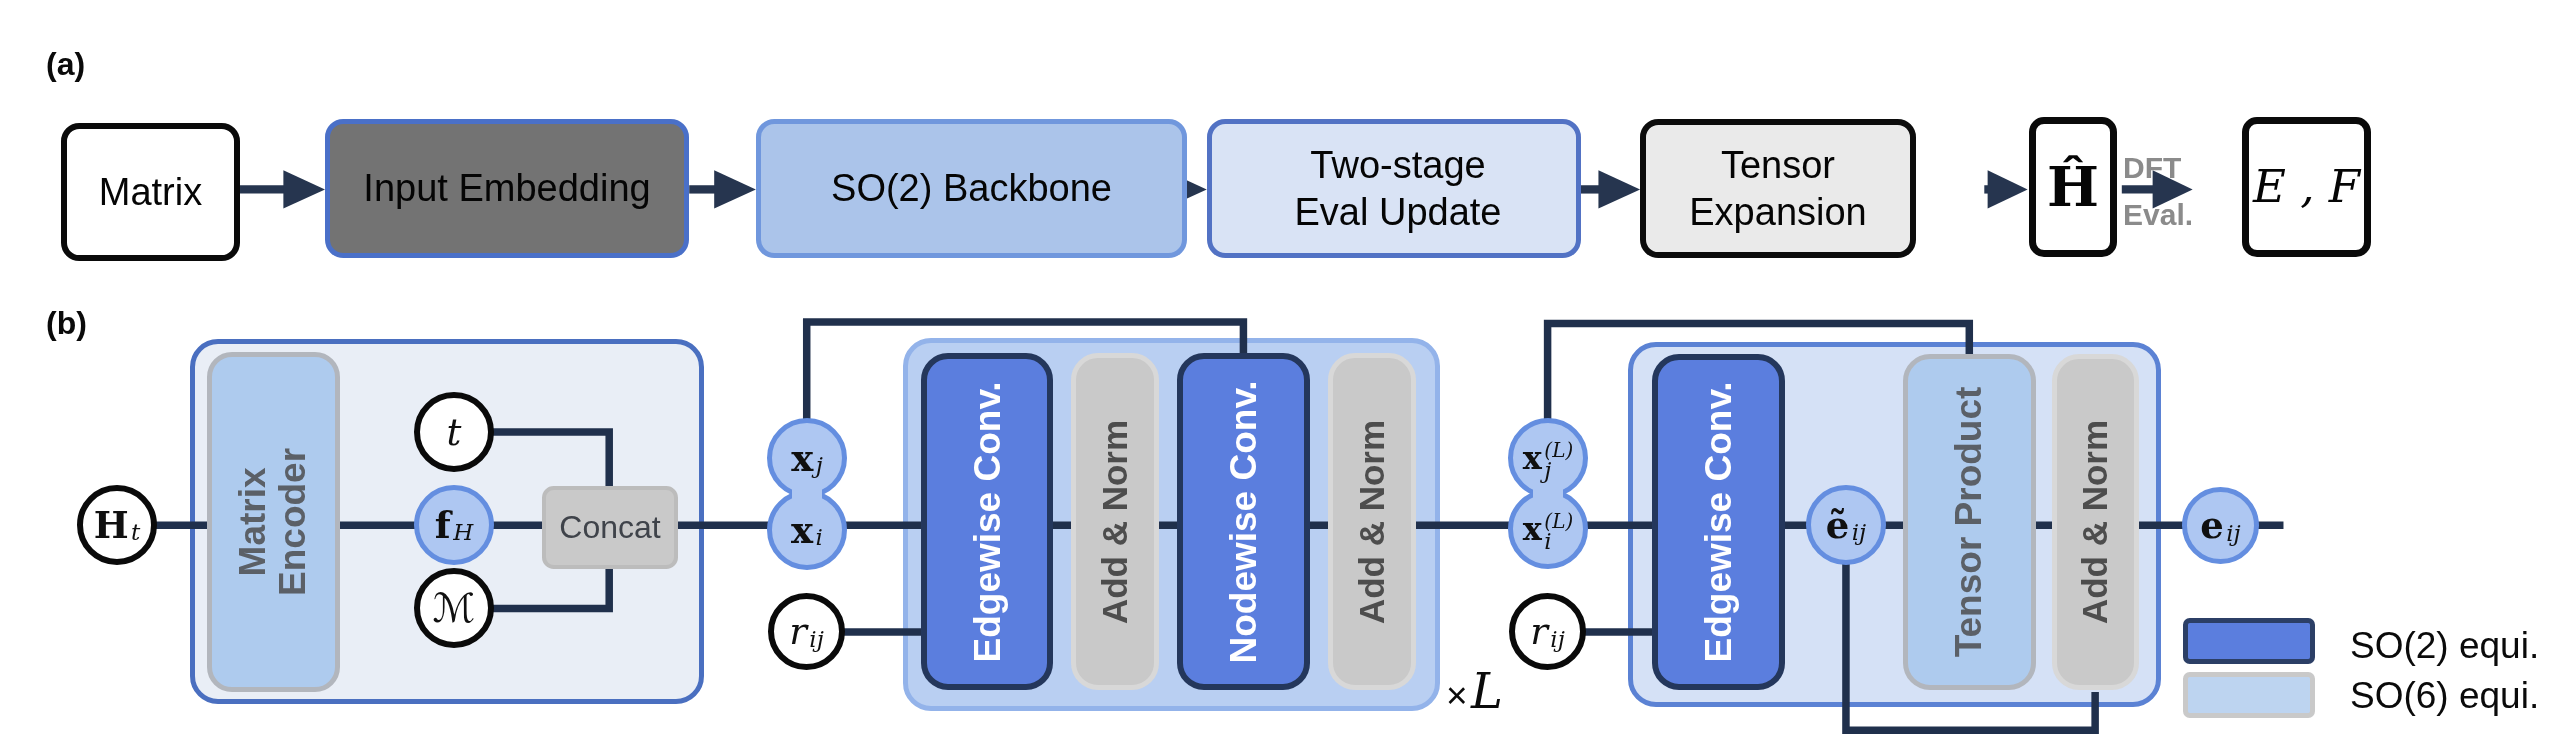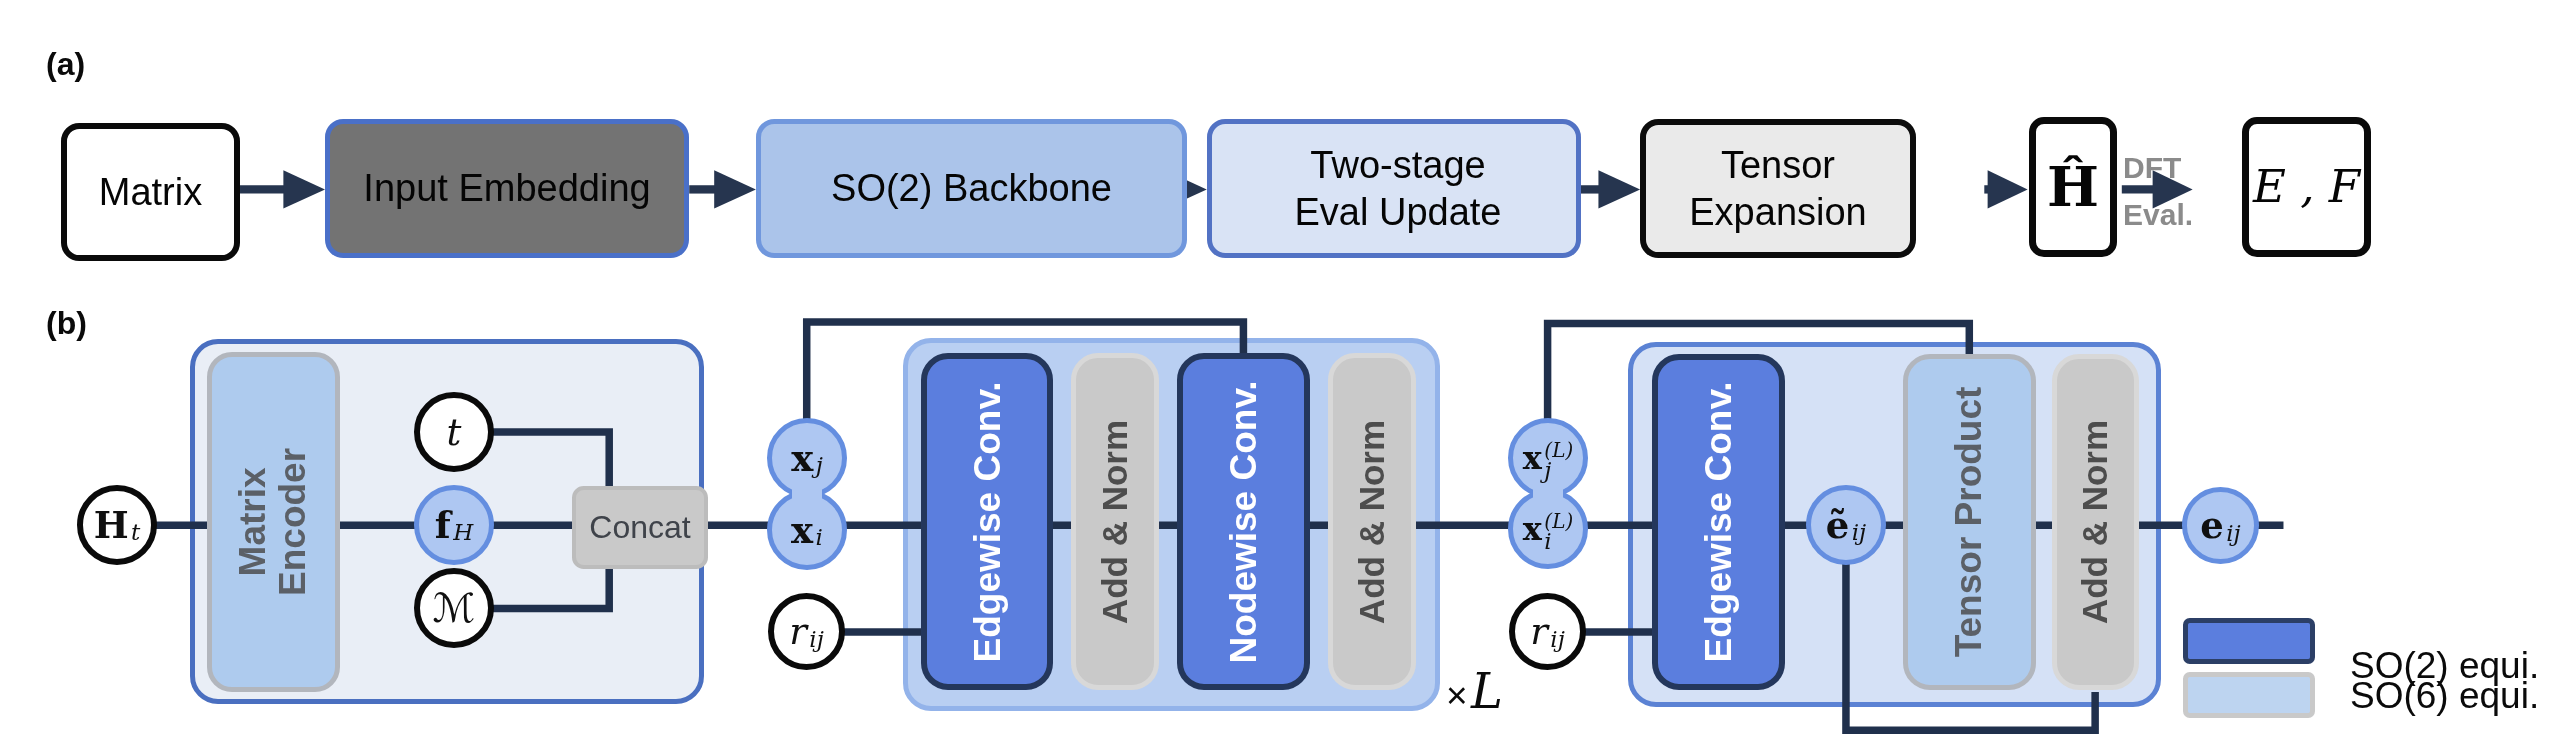--- a/index.html
+++ b/index.html
@@ -49,21 +49,21 @@
   .ew1{left:921px;top:353px;width:132px;height:337px;}
   .an1{left:1071px;top:353px;width:88px;height:337px;}
   .nw{left:1177px;top:353px;width:133px;height:337px;}
   .an2{left:1328px;top:353px;width:88px;height:337px;}
   .ew2{left:1652px;top:354px;width:133px;height:336px;}
   .tp{left:1903px;top:354px;width:133px;height:336px;}
   .an3{left:2052px;top:354px;width:87px;height:336px;}
 
   
   .concat{
-    left:572px;top:486px;width:136px;height:83px;background:#c9c9c9;border:4.2px solid #bcbcbc;
+    left:542px;top:486px;width:136px;height:83px;background:#c9c9c9;border:4.2px solid #bcbcbc;
     border-radius:11.7px;display:flex;align-items:center;justify-content:center;
     font-size:32px;color:#3f434a;z-index:3;
   }
 
   
   .circ{
     border-radius:50%;display:flex;align-items:center;justify-content:center;
     background:#ffffff;border:6.7px solid #0a0a0a;z-index:3;
   }
   .circ.blue{background:#aec7f2;border:5px solid #648ee0;}
@@ -312,18 +312,18 @@
     <span class="mlab">
         <span class="mbase">e</span>
         <span class="mstack">
           <span class="msup"></span>
           <span class="msub">ij</span>
         </span>
       </span>
   </div>
 
   <div class="abs leg-swatch leg-sw1"></div>
-  <div class="abs leg-label" style="left:2350px;top:647px;">SO(2) equi.</div>
+  <div class="abs leg-label" style="left:2350px;top:627px;">SO(2) equi.</div>
   <div class="abs leg-swatch leg-sw2"></div>
   <div class="abs leg-label" style="left:2350px;top:677px;">SO(6) equi.</div>
 
 </div>
 
 
 </body></html>

